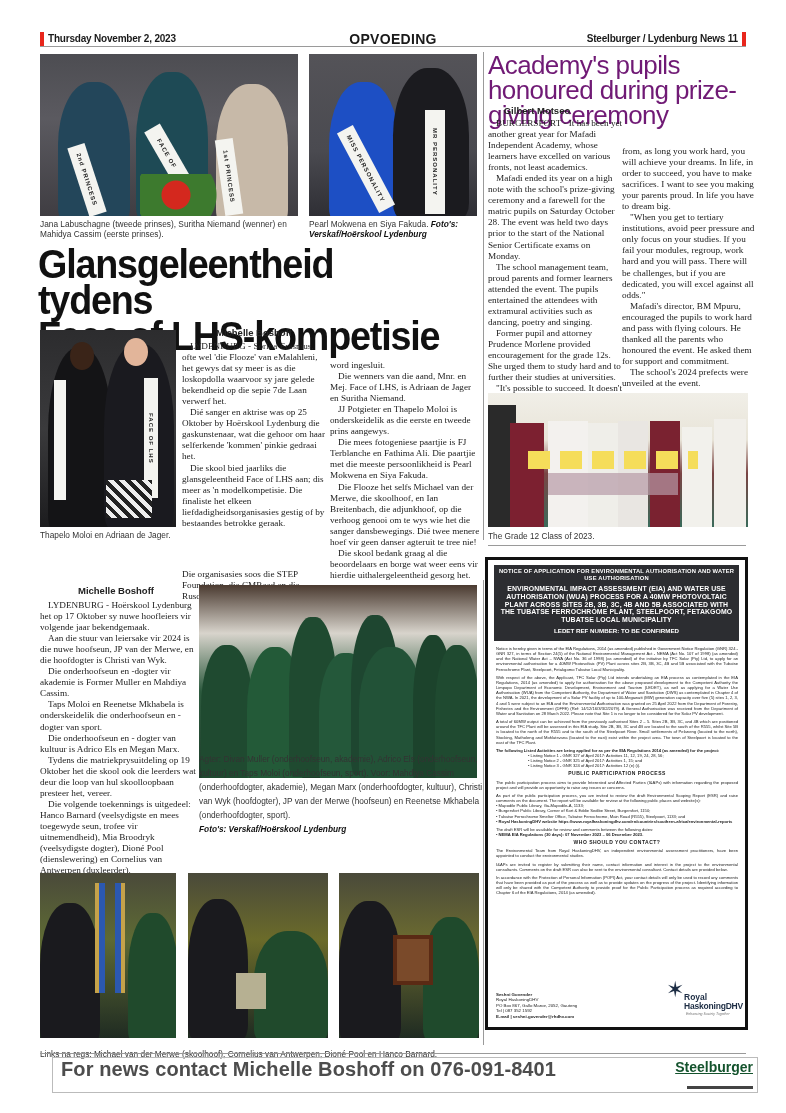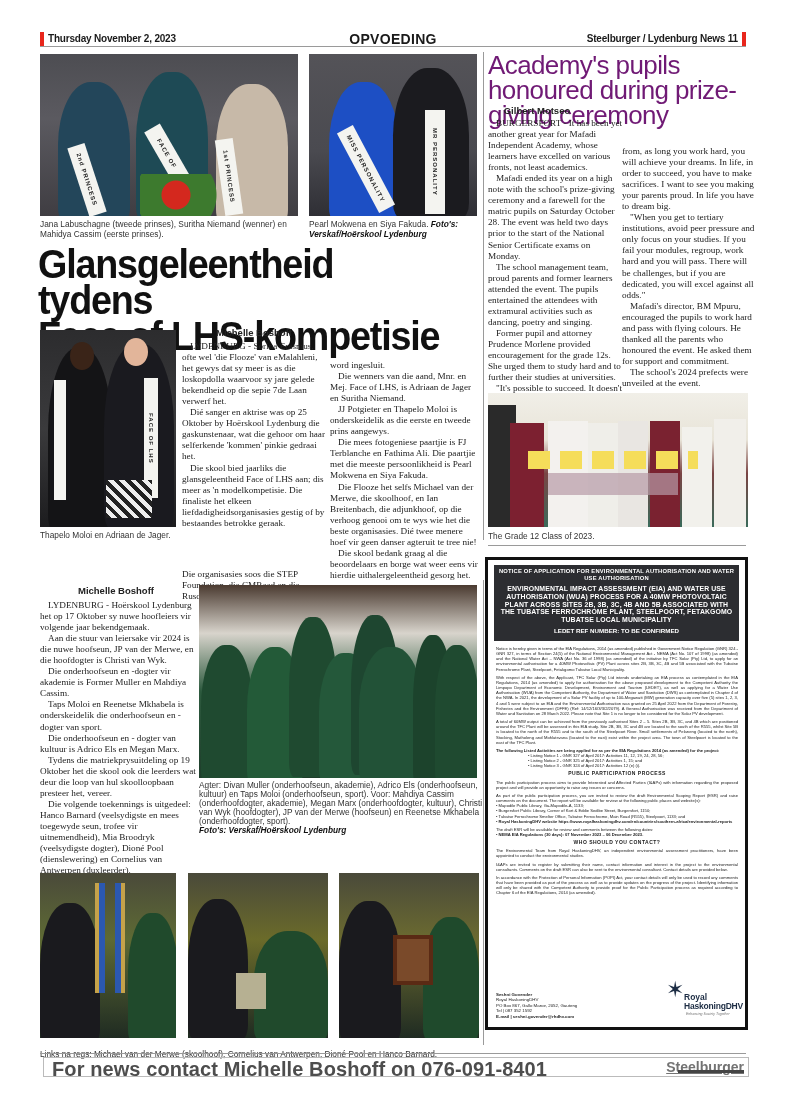--- a/index.html
+++ b/index.html
@@ -72,23 +72,23 @@
   .notice .body .bullet { padding-left: 4px; text-indent: -4px; margin-bottom: 0; }
   .notice .contact { position: absolute; left: 8px; top: 432px; font: 4.4px "Liberation Sans", sans-serif; line-height: 5.4px; color: #222; }
   .notice .contact .nm { font-weight: bold; }
   .logo { position: absolute; left: 178px; top: 419px; width: 75px; height: 40px; }
   .logo .star { position: absolute; left: 0; top: 0; font-size: 22px; color: #1d2d44; line-height: 22px; }
   .logo .l1 { position: absolute; left: 18px; top: 13px; font: bold 8.5px "Liberation Sans", sans-serif; color: #1d2d44; }
   .logo .l2 { position: absolute; left: 18px; top: 22px; font: bold 8.5px "Liberation Sans", sans-serif; color: #1d2d44; letter-spacing: -0.2px; }
   .logo .l3 { position: absolute; left: 20px; top: 33px; font: italic 3.5px "Liberation Sans", sans-serif; color: #777; }
 
   
-  .footer { left: 43px; top: 1057px; width: 706px; height: 20px; border: 1px solid #bbb; }
+  .footer { left: 52px; top: 1057px; width: 706px; height: 36px; border: 1px solid #bbb; }
   .footer .msg { position: absolute; left: 8px; top: 0px; font: bold 20px "Liberation Sans", sans-serif; color: #4d4d4d; letter-spacing: 0.1px; }
-  .footer .brand { position: absolute; right: 4px; top: 1px; font: bold 14px "Liberation Sans", sans-serif; color: #737373; text-decoration: underline; }
+  .footer .brand { position: absolute; right: 4px; top: 1px; font: bold 14px "Liberation Sans", sans-serif; color: #14532d; text-decoration: underline; }
   .footer .brandbar { position: absolute; right: 4px; bottom: 3px; width: 66px; height: 3px; background: #444; }
 </style>
 </head>
 <body>
 
 <div class="abs hdr">
   <div class="bar-l"></div>
   <span class="date">Thursday November 2, 2023</span>
   <span class="section">OPVOEDING</span>
   <span class="paper">Steelburger / Lydenburg News 11</span>
@@ -138,21 +138,21 @@
   <p>LYDENBURG - Sorina Erasmus, ofte wel 'die Flooze' van eMalahleni, het gewys dat sy meer is as die loskopdolla waarvoor sy jare gelede bekendheid op die sepie 7de Laan verwerf het.</p>
   <p>Dié sanger en aktrise was op 25 Oktober by Hoërskool Lydenburg die gaskunstenaar, wat die gehoor om haar selferkende 'kommen' pinkie gedraai het.</p>
   <p>Die skool bied jaarliks die glansgeleentheid Face of LHS aan; dis meer as 'n modelkompetisie. Die finaliste het elkeen liefdadigheidsorganisasies gestig of by bestaandes betrokke geraak.</p>
   <p class="noind">Die organisasies soos die STEP Foundation, die CMRaad en die Rusoord Tehuis vir Bejaardes</p>
 </div>
 <div class="col" style="left:330px;top:320px;width:150px;">
   <p class="noind">word ingesluit.</p>
   <p>Die wenners van die aand, Mnr. en Mej. Face of LHS, is Adriaan de Jager en Suritha Niemand.</p>
   <p>JJ Potgieter en Thapelo Moloi is onderskeidelik as die eerste en tweede prins aangewys.</p>
   <p>Die mees fotogeniese paartjie is FJ Terblanche en Fathima Ali. Die paartjie met die meeste persoonlikheid is Pearl Mokwena en Siya Fakuda.</p>
-  <p>Die Flooze het selfs Michael van der Merwe, die skoolhoof, en Ian Breitenbach, die adjunkhoof, op die verhoog genooi om te wys wie het die beste organisasies. Dié twee menere hoef vir geen danser agteruit te tree nie!</p>
+  <p>Die Flooze het selfs Michael van der Merwe, die skoolhoof, en Ian Breitenbach, die adjunkhoof, op die verhoog genooi om te wys wie het die sanger dansbewegings. Dié twee menere hoef vir geen danser agteruit te tree nie!</p>
   <p>Die skool bedank graag al die beoordelaars en borge wat weer eens vir hierdie uithalergeleentheid gesorg het.</p>
 </div>
 
 <div class="vrule" style="left:483px;top:52px;height:488px;"></div>
 <div class="vrule" style="left:483px;top:580px;height:465px;"></div>
 
 <div class="abs headline2">Academy's pupils honoured during prize-giving ceremony</div>
 <div class="byline" style="left:472px;top:105px;width:130px;">Gilbert Motseo</div>
 <div class="col" style="left:488px;top:118px;width:136px;">
   <p>BURGERSFORT - It has been yet another great year for Mafadi Independent Academy, whose learners have excelled on various fronts, not least academics.</p>
@@ -197,21 +197,21 @@
 <div class="photo ph-leaders">
   <div class="person" style="left:2px;top:60px;width:52px;height:140px;background:#1f4a30;"></div>
   <div class="person" style="left:48px;top:62px;width:56px;height:138px;background:#235a38;"></div>
   <div class="person" style="left:90px;top:32px;width:48px;height:160px;background:#1f4a30;"></div>
   <div class="person" style="left:120px;top:68px;width:54px;height:130px;background:#24583a;"></div>
   <div class="person" style="left:152px;top:30px;width:48px;height:160px;background:#1e4630;"></div>
   <div class="person" style="left:160px;top:62px;width:64px;height:136px;background:#225237;"></div>
   <div class="person" style="left:214px;top:50px;width:40px;height:150px;background:#1c432c;"></div>
   <div class="person" style="left:236px;top:60px;width:44px;height:140px;background:#1f4a30;"></div>
 </div>
-<div class="caption" style="left:199px;top:781px;width:285px;line-height:9px;">
+<div class="caption" style="left:199px;top:752px;width:285px;line-height:14px;">
   <span>Agter: Divan Muller (onderhoofseun, akademie), Adrico Els (onderhoofseun, kultuur) en Taps Moloi (onderhoofseun, sport). Voor: Mahdiya Cassim (onderhoofdogter, akademie), Megan Marx (onderhoofdogter, kultuur), Christi van Wyk (hoofdogter), JP van der Merwe (hoofseun) en Reenetse Mkhabela (onderhoofdogter, sport).</span><br>
   <span class="credit">Foto's: Verskaf/Hoërskool Lydenburg</span>
 </div>
 
 <div class="photo ph-t1">
   <div class="person" style="left:0px;top:30px;width:60px;height:140px;background:#1a1a1e;"></div>
   <div class="person" style="left:88px;top:40px;width:50px;height:130px;background:#204a2c;"></div>
   <div style="position:absolute;left:55px;top:10px;width:30px;height:110px;background:linear-gradient(90deg,#c5a24a 0 4px,#2b58b0 4px 10px,transparent 10px 20px,#2b58b0 20px 26px,#c5a24a 26px);"></div>
 </div>
 <div class="photo ph-t2">

